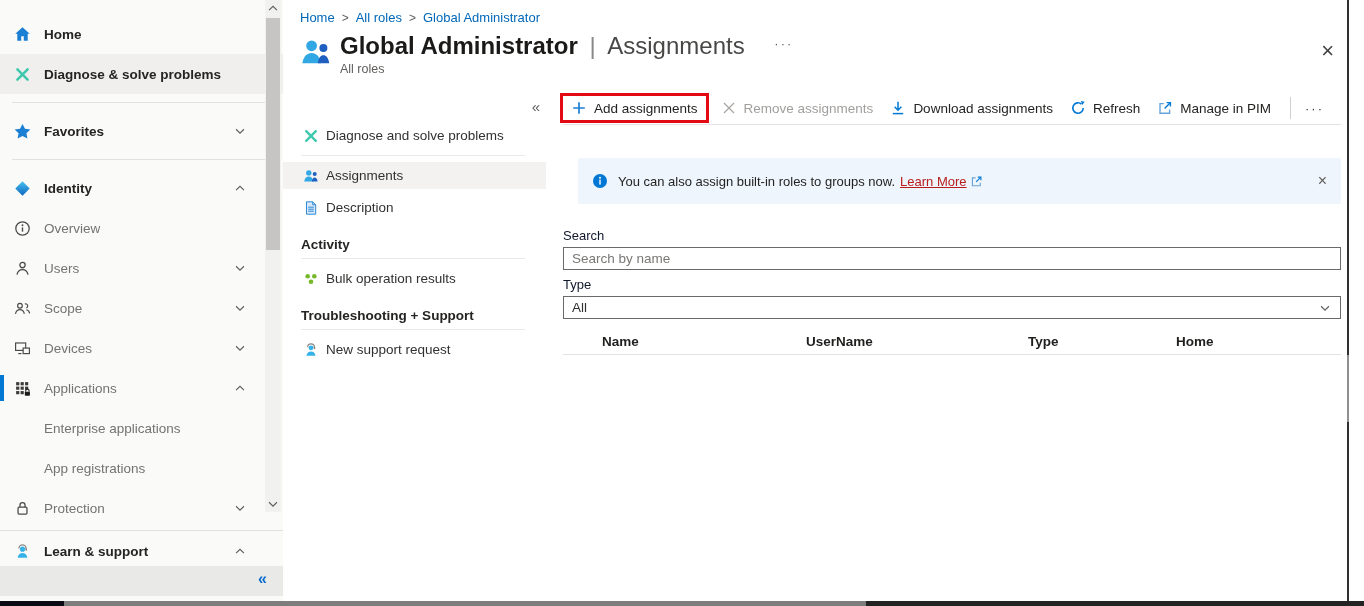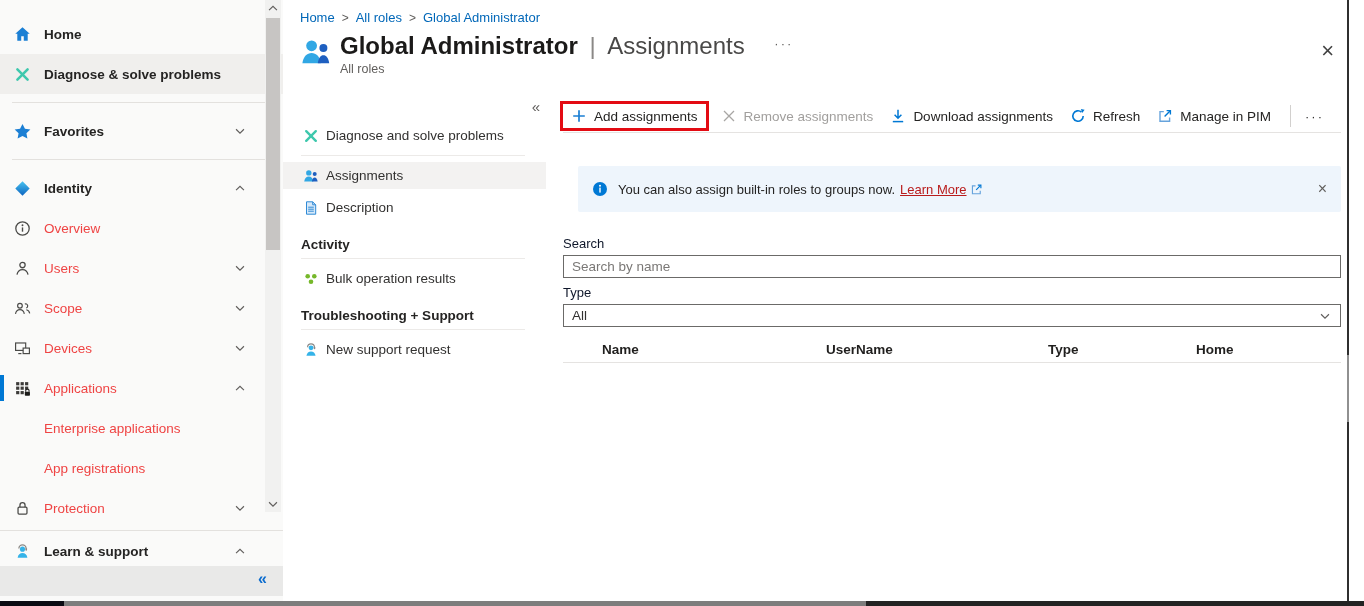--- a/index.html
+++ b/index.html
@@ -4,21 +4,21 @@
 <style>
   *{box-sizing:border-box;margin:0;padding:0}
   body{margin:0;background:#fff}
   .app{position:relative;width:1364px;height:606px;background:#fff;overflow:hidden;
        font-family:"Liberation Sans",sans-serif;color:#323130;font-size:13px}
 
   
   .sidebar{position:absolute;left:0;top:0;width:283px;height:601px;background:#fafaf9}
   .s-list{padding-top:14px}
   .s-row{position:relative;height:40px;display:flex;align-items:center;padding-left:14px;
-         font-size:13.5px;color:#ef4444;cursor:pointer}
+         font-size:13.5px;color:#737373;cursor:pointer}
   .s-row.top{font-weight:700;color:#252423}
   .s-row.hl{background:#f0efed}
   .s-row.indent{padding-left:44px}
   .s-row .ic{width:17px;height:17px;margin-right:13px;flex:none;display:flex;align-items:center;justify-content:center}
   .s-row .chev{position:absolute;right:36px;top:13px;width:14px;height:14px}
   .selbar{position:absolute;left:0;top:7px;bottom:7px;width:4px;background:#0078d4}
   .s-div{height:1px;background:#e3e1de;margin:8px 12px}
   .s-div.tight{margin:2px 0 0 0}
   .s-footer{position:absolute;left:0;bottom:5px;width:283px;height:30px;background:#e9e9e8}
   .s-collapse{position:absolute;right:16px;top:4px;font-size:16px;font-weight:700;color:#0b6cce;cursor:pointer}
@@ -47,21 +47,21 @@
   .m-collapse{position:absolute;top:6px;right:6px;font-size:15px;color:#605e5c;cursor:pointer}
   .m-item{height:27px;display:flex;align-items:center;padding-left:20px;font-size:13.5px;
           margin-bottom:5px;cursor:pointer;color:#323130}
   .m-item.sel{background:#f3f2f1}
   .m-item.m-first{margin-top:30px}
   .m-item .ic{width:16px;height:16px;margin-right:7px;flex:none}
   .m-head{font-weight:700;font-size:13.5px;color:#252423;padding-left:18px;margin-top:16px}
   .m-div{height:1px;background:#eceae8;margin:6px 21px 6px 18px}
 
   
-  .content{position:absolute;left:546px;top:100px;width:801px;bottom:5px;padding-left:17px;background:#fff}
+  .content{position:absolute;left:546px;top:92px;width:801px;bottom:5px;padding-left:17px;background:#fff}
   .toolbar{display:flex;align-items:center;height:33px;margin-right:6px;border-bottom:1px solid #e5e3e1}
   .tb{display:flex;align-items:center;margin-right:17px;font-size:13.5px;color:#252423;cursor:pointer;white-space:nowrap}
   .tb .ic{width:16px;height:16px;margin-right:7px;flex:none}
   .tb.red{border:3px solid #e30b13;padding:4px 8px;margin-left:-3px;margin-right:12px}
   .tb.disabled{color:#a19f9d}
   .tb-divider{width:1px;height:22px;background:#d2d0ce;margin:0 14px 0 2px}
   .tb-more{color:#323130;letter-spacing:2px;font-size:13px;cursor:pointer}
 
   .banner{display:flex;align-items:center;height:46px;background:#eef5fc;margin:33px 6px 0 15px;
           border-radius:2px;padding:0 14px;font-size:13px;color:#252423}
@@ -74,21 +74,21 @@
   .f-label2{margin-top:7px}
   .f-input{display:block;width:calc(100% - 6px);height:23px;margin-top:4px;border:1px solid #6b6a68;
            border-radius:0;padding:0 8px;font-size:13.5px;font-family:inherit;color:#323130;background:#fff;outline:none}
   .f-input::placeholder{color:#7a7876}
   .f-select{display:flex;align-items:center;justify-content:space-between;width:calc(100% - 6px);height:23px;
             margin-top:4px;border:1px solid #6b6a68;padding:0 8px;font-size:13.5px;cursor:pointer;background:#fff}
   .dd-chev{width:14px;height:14px}
 
   .thead{display:flex;align-items:center;margin-top:10px;height:26px;border-bottom:1px solid #e5e3e1;
          margin-right:6px;padding-left:39px;font-weight:700;font-size:13.5px;color:#201f1e}
-  .th0{width:224px}.th1{width:222px}.th2{width:148px}.th3{flex:1}
+  .th0{width:204px}.th1{width:222px}.th2{width:148px}.th3{flex:1}
 
   
   .redge{position:absolute;left:1347px;top:0;width:2px}
   .re1{height:355px;background:#2f2f2f}
   .re2{height:67px;background:#909090}
   .re3{height:179px;background:#2f2f2f}
   .bstrip{position:absolute;left:0;bottom:0;width:1364px;height:5px}
   .bs1,.bs2,.bs3{position:absolute;top:0;height:5px}
   .bs1{left:0;width:64px;background:#0a0a12}
   .bs2{left:64px;width:802px;background:#7d7d7d}

